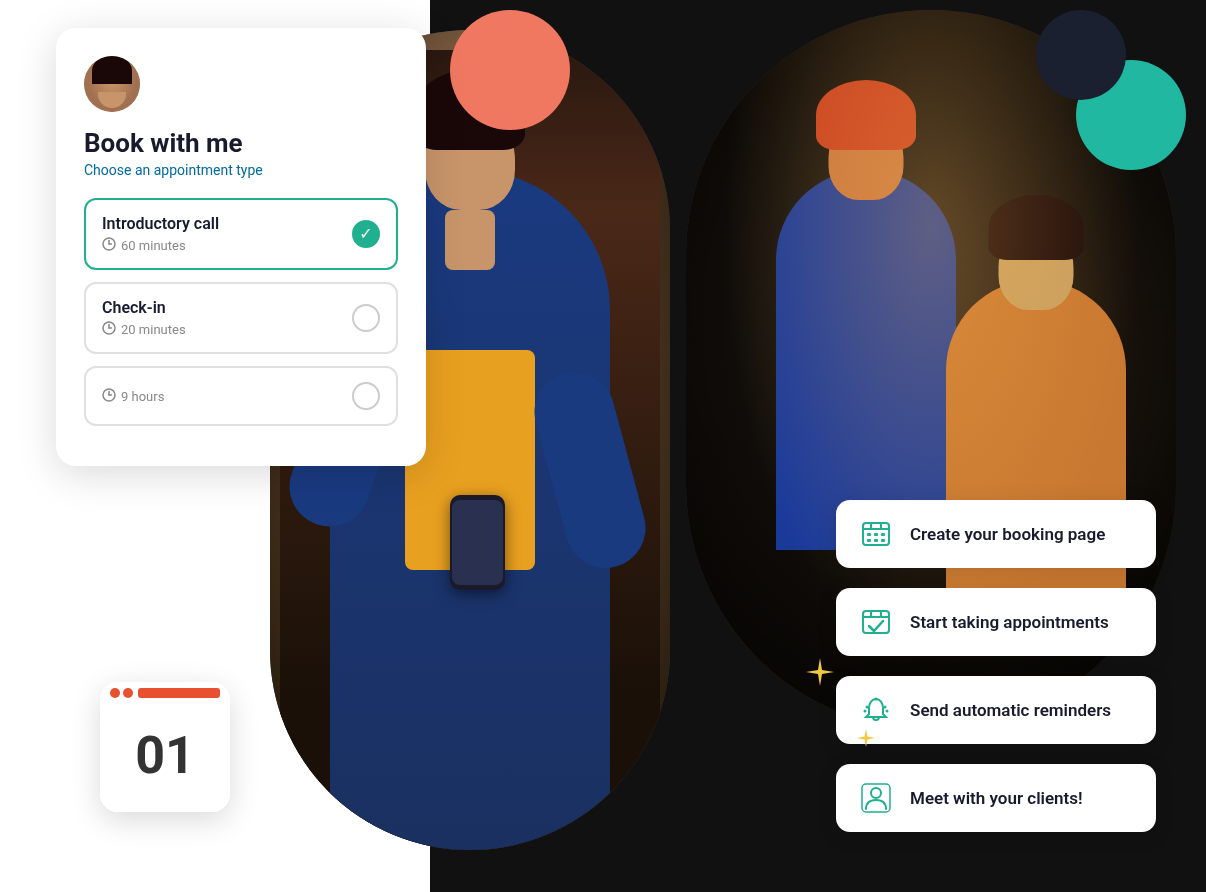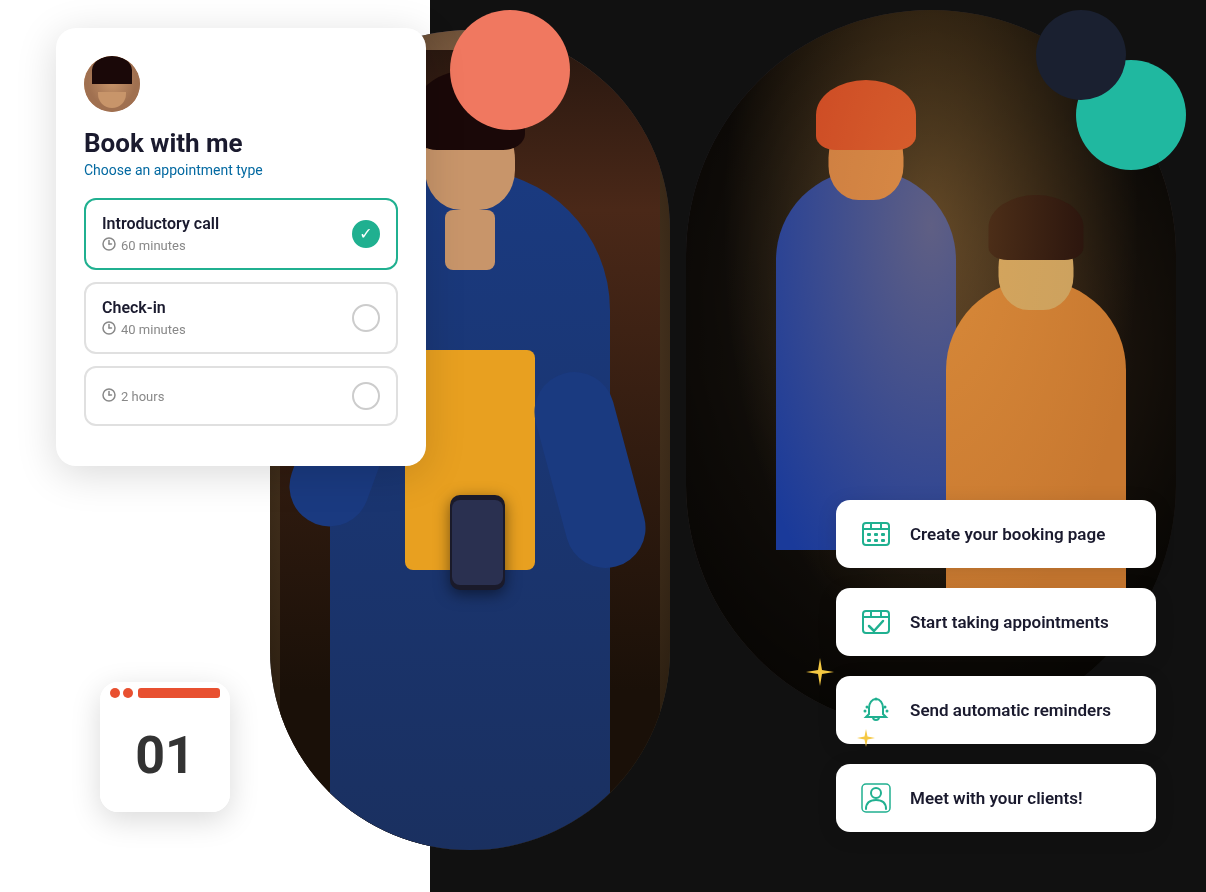--- a/index.html
+++ b/index.html
@@ -430,37 +430,37 @@
       <div class="appointment-info">
         <div class="appointment-name">Check-in</div>
         <div class="appointment-duration">
           <span>
             <svg width="14" height="14" viewBox="0 0 14 14" fill="none">
               <circle cx="7" cy="7" r="6" stroke="#888" stroke-width="1.5"></circle>
               <line x1="7" y1="3.5" x2="7" y2="7" stroke="#888" stroke-width="1.5" stroke-linecap="round"></line>
               <line x1="7" y1="7" x2="9.5" y2="7" stroke="#888" stroke-width="1.5" stroke-linecap="round"></line>
             </svg>
           </span>
-          <span>40 minutes</span>
+          <span>20 minutes</span>
         </div>
       </div>
       <div class="radio-btn"></div>
     </div>
 
     <div class="appointment-item">
       <div class="appointment-info">
         <div class="appointment-duration">
           <span>
             <svg width="14" height="14" viewBox="0 0 14 14" fill="none">
               <circle cx="7" cy="7" r="6" stroke="#888" stroke-width="1.5"></circle>
               <line x1="7" y1="3.5" x2="7" y2="7" stroke="#888" stroke-width="1.5" stroke-linecap="round"></line>
               <line x1="7" y1="7" x2="9.5" y2="7" stroke="#888" stroke-width="1.5" stroke-linecap="round"></line>
             </svg>
           </span>
-          <span>2 hours</span>
+          <span>9 hours</span>
         </div>
       </div>
       <div class="radio-btn"></div>
     </div>
   </div>
 
   <div class="calendar-widget">
     <div class="cal-top-bar">
       <div class="cal-top-dot"></div>
       <div class="cal-top-dot"></div>

